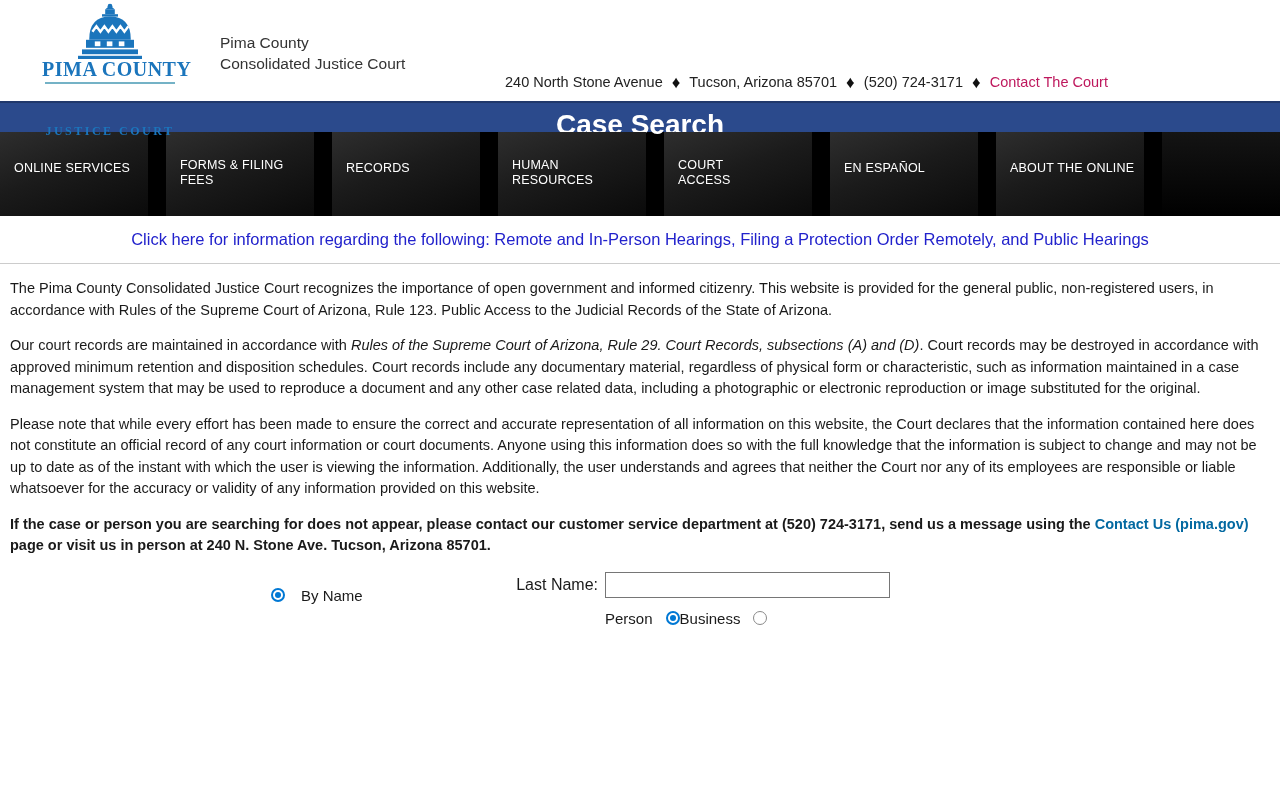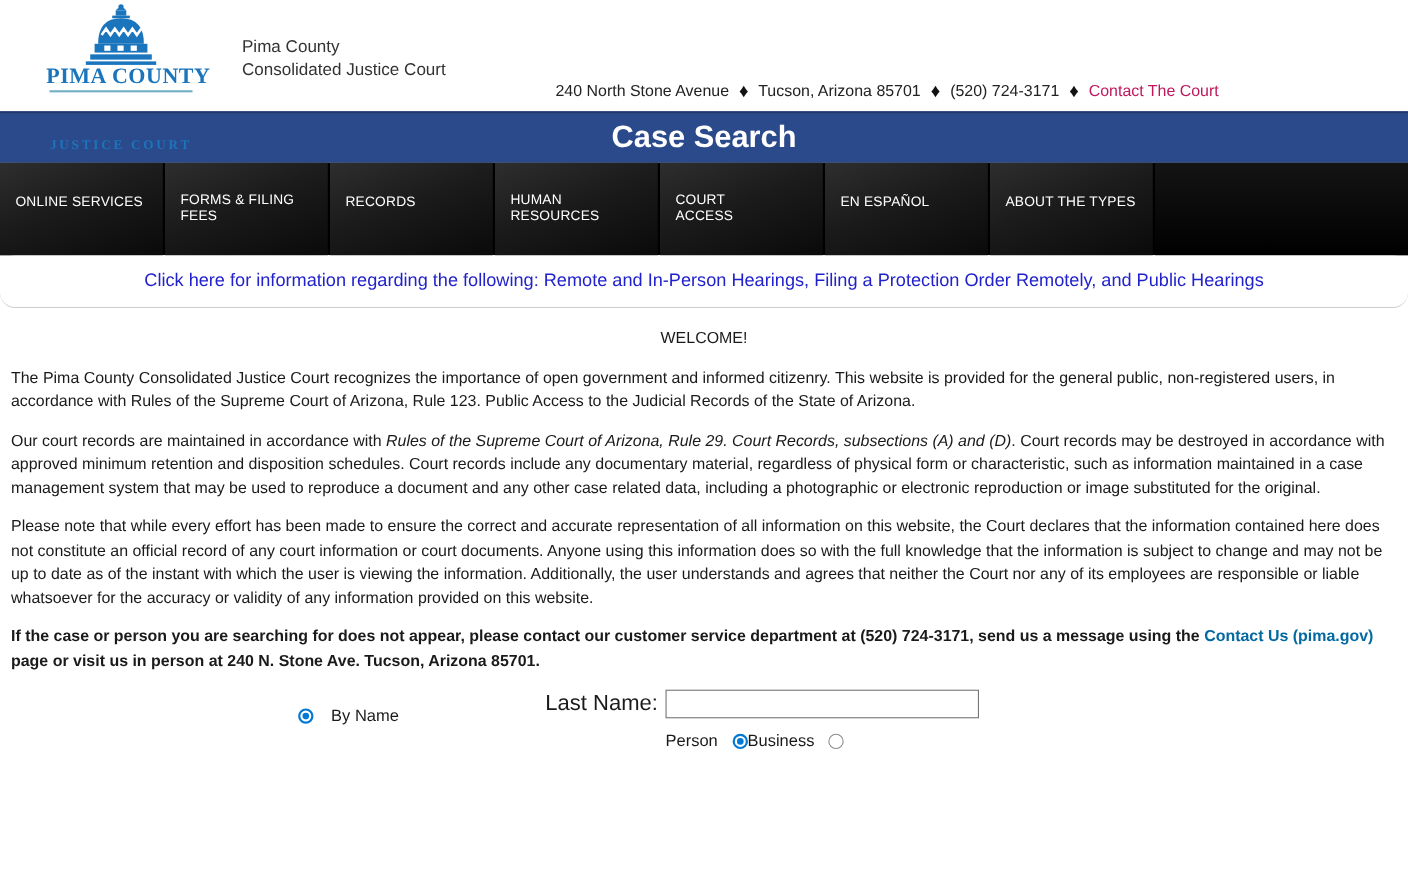--- a/index.html
+++ b/index.html
@@ -14,49 +14,49 @@
   .logo { position:absolute; left:42px; top:3px; width:136px; text-align:center; cursor:pointer; text-decoration:none; }
   .logo svg { display:block; margin:0 auto; }
   .logo-title { font-family:"Liberation Serif", serif; font-weight:bold; font-size:20px; letter-spacing:0.5px; color:#1b75bc; line-height:20px; white-space:nowrap; }
   .logo-divider { height:2px; background:#74b2c6; margin:3px 3px 2px; }
   .logo-sub { font-family:"Liberation Serif", serif; font-weight:bold; font-size:12px; letter-spacing:2.5px; color:#1b75bc; white-space:nowrap;margin-top:40px; }
   .site-title { position:absolute; left:220px; top:32px; font-size:15.5px; line-height:21px; color:#333; }
   .address-line { position:absolute; left:505px; top:72px; font-size:14.5px; color:#222; white-space:nowrap; }
   .address-line .diamond { font-size:17px; color:#111; margin:0 5px; position:relative; top:1px; }
   .contact-link { color:#be185d; text-decoration:none; cursor:pointer; }
   
-  .banner { height:47px; background:#2b4a8c; border-top:2px solid #20386b; }
+  .banner { height:31px; background:#2b4a8c; border-top:2px solid #20386b; }
   .banner h1 { margin:0; text-align:center; color:#fff; font-size:28px; font-weight:bold; line-height:44px; }
   
   .main-nav { height:84px; background:#000; display:flex; }
   .nav-item {
-    width:148px; height:84px; margin-right:2px; padding:26px 6px 0 14px;
+    width:148px; height:84px; margin-right:18px; padding:26px 6px 0 14px;
     background:linear-gradient(160deg, #2e2e2e 0%, #1b1b1b 45%, #0a0a0a 100%);
     color:#fff; text-decoration:none; cursor:pointer;
   }
   .nav-label { font-size:12.5px; line-height:15px; letter-spacing:0.2px; display:inline-block; }
   .main-nav .nav-item:nth-child(3) .nav-label { max-width:112px;text-align:right; }
   .main-nav .nav-item:nth-child(5) .nav-label { max-width:98px; }
   .nav-filler { flex:1; background:linear-gradient(#141414, #000); }
   
-  .notice-bar { height:48px; display:flex; align-items:center; justify-content:center; border-bottom:1px solid #ccc; background:#fff;border-radius:14px; }
+  .notice-bar { height:48px; display:flex; align-items:center; justify-content:center; border-bottom:1px solid #ccc; background:#fff; }
   .notice-bar a { color:#2222cc; font-size:16.5px; text-decoration:none; cursor:pointer; }
   
   main { padding:0 10px; font-size:14.5px; line-height:21.5px; color:#1a1a1a; }
   .welcome { text-align:center; margin:18px 0 0; font-size:14.5px; }
   main p { margin:14px 0 0; }
   .bold-note { font-weight:bold; }
   .inline-link { color:#0369a1; text-decoration:none; cursor:pointer; }
   
   .search-form { position:relative; margin-top:15px; height:96px; }
   .byname { position:absolute; left:261px; top:13px; display:flex; align-items:center;justify-content:space-between; }
   .byname label { margin-left:16px; font-size:15px; cursor:pointer; }
   .fields { position:absolute; left:0; top:0; }
   .frow { display:flex; justify-content:flex-end; align-items:center; width:880px; margin-bottom:8px; }
-  .frow label { margin-right:7px; font-size:20px;margin-left:16px; }
+  .frow label { margin-right:7px; font-size:16px;margin-left:16px; }
   .text-input { width:285px; height:26px; border:1px solid #767676; background:#fff; font-size:15px; padding:0 5px; font-family:"Liberation Sans", sans-serif; }
   .person-row { display:flex; align-items:center; margin-left:595px; margin-top:10px; font-size:15px; }
   .person-row span { margin-right:13px; }
   .person-row input { margin-right:22px; }
   input[type="radio"] {
     -webkit-appearance:none; appearance:none;
     width:14px; height:14px; margin:0; border:1px solid #8a8a8a; border-radius:50%;
     background:#fff; position:relative; cursor:pointer; flex:none;
   }
   input[type="radio"]:checked { border:2px solid #0078d4; }
@@ -111,30 +111,29 @@
   <h1>Case Search</h1>
 </div>
 
 <nav class="main-nav">
   <a class="nav-item"><span class="nav-label">ONLINE SERVICES</span></a>
   <a class="nav-item"><span class="nav-label">FORMS &amp; FILING FEES</span></a>
   <a class="nav-item"><span class="nav-label">RECORDS</span></a>
   <a class="nav-item"><span class="nav-label">HUMAN RESOURCES</span></a>
   <a class="nav-item"><span class="nav-label">COURT ACCESS</span></a>
   <a class="nav-item"><span class="nav-label">EN ESPAÑOL</span></a>
-  <a class="nav-item"><span class="nav-label">ABOUT THE TYPES</span></a>
+  <a class="nav-item"><span class="nav-label">ABOUT THE ONLINE</span></a>
   <div class="nav-filler"></div>
 </nav>
 
 <div class="notice-bar">
   <a>Click here for information regarding the following: Remote and In-Person Hearings, Filing a Protection Order Remotely, and Public Hearings</a>
 </div>
 
 <main>
-  <div class="welcome">WELCOME!</div>
   <p>The Pima County Consolidated Justice Court recognizes the importance of open government and informed citizenry. This website is provided for the general public, non-registered users, in accordance with Rules of the Supreme Court of Arizona, Rule 123. Public Access to the Judicial Records of the State of Arizona.</p>
   <p><span>Our court records are maintained in accordance with </span><em>Rules of the Supreme Court of Arizona, Rule 29. Court Records, subsections (A) and (D)</em><span>. Court records may be destroyed in accordance with approved minimum retention and disposition schedules. Court records include any documentary material, regardless of physical form or characteristic, such as information maintained in a case management system that may be used to reproduce a document and any other case related data, including a photographic or electronic reproduction or image substituted for the original.</span></p>
   <p>Please note that while every effort has been made to ensure the correct and accurate representation of all information on this website, the Court declares that the information contained here does not constitute an official record of any court information or court documents. Anyone using this information does so with the full knowledge that the information is subject to change and may not be up to date as of the instant with which the user is viewing the information. Additionally, the user understands and agrees that neither the Court nor any of its employees are responsible or liable whatsoever for the accuracy or validity of any information provided on this website.</p>
   <p class="bold-note"><span>If the case or person you are searching for does not appear, please contact our customer service department at (520) 724-3171, send us a message using the </span><a class="inline-link">Contact Us (pima.gov)</a><span> page or visit us in person at 240 N. Stone Ave. Tucson, Arizona 85701.</span></p>
 
   <div class="search-form">
     <div class="byname">
       <input type="radio" id="byname" name="search-mode" checked="" style="">
       <label for="byname">By Name</label>
     </div>

